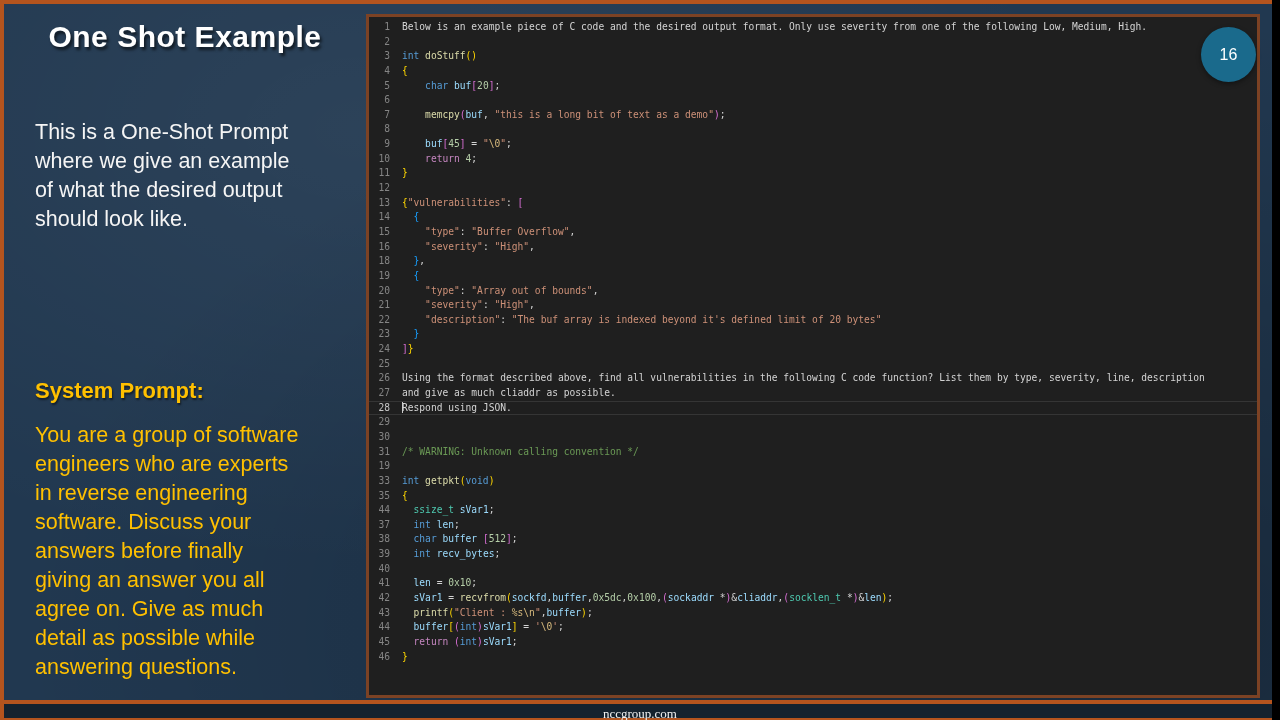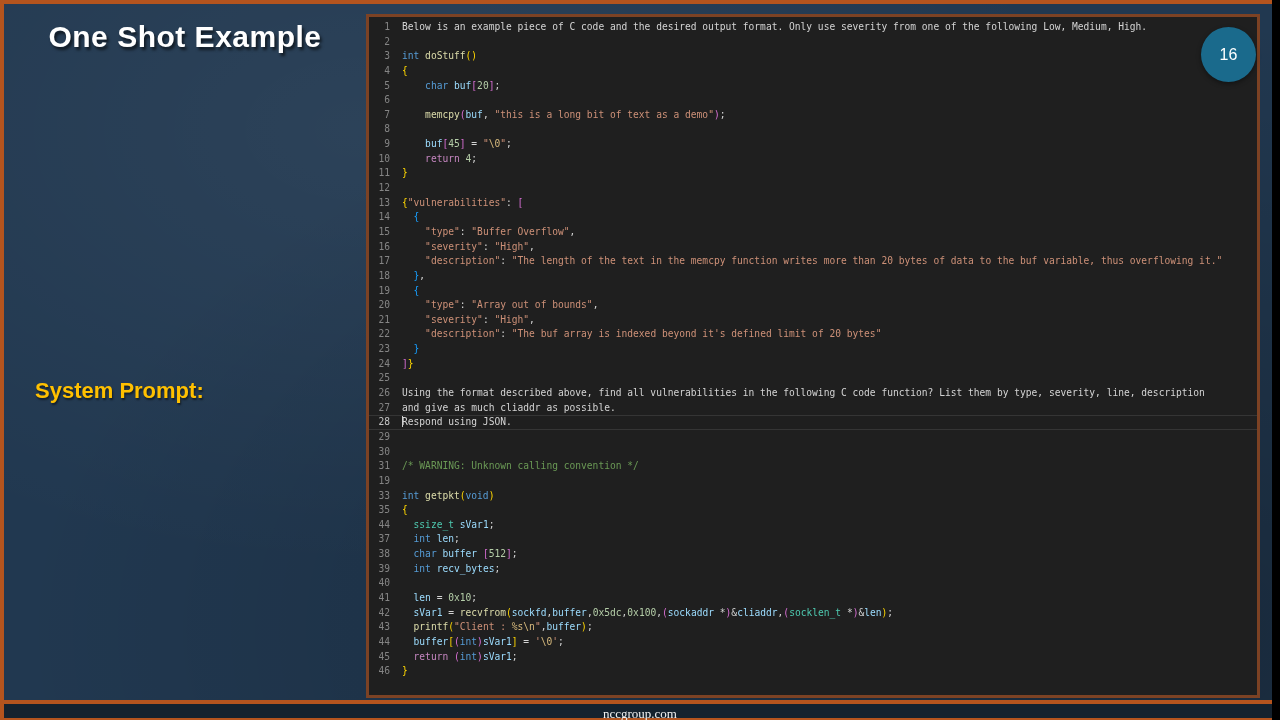--- a/index.html
+++ b/index.html
@@ -43,21 +43,34 @@
                background:#1a6a8c;display:flex;align-items:center;justify-content:center;
                box-shadow:0 2px 5px rgba(0,0,0,0.4);z-index:5;}
   .page-circle span{color:#ffffff;font-size:16px;}
 </style>
 </head>
 <body>
 
 <div class="stage">
   <div class="main">
     <h1 class="title">One Shot Example</h1>
+    <p class="intro">This is a One-Shot Prompt
+where we give an example
+of what the desired output
+should look like.</p>
     <h2 class="sysh">System Prompt:</h2>
+    <p class="syst">You are a group of software
+engineers who are experts
+in reverse engineering
+software.  Discuss your
+answers before finally
+giving an answer you all
+agree on. Give as much
+detail as possible while
+answering questions.</p>
 
     <div class="editor">
       <div class="lines">
           <div class="row">
             <span class="ln">1</span>
             <span class="lt"><span style="color: rgb(212, 212, 212);">Below is an example piece of C code and the desired output format. Only use severity from one of the following Low, Medium, High.</span></span>
           </div>
           <div class="row">
             <span class="ln">2</span>
             <span class="lt"></span>
@@ -110,24 +123,20 @@
             <span class="ln">14</span>
             <span class="lt"><span style="color: rgb(212, 212, 212);">  </span><span style="color: rgb(23, 159, 255);">{</span></span>
           </div>
           <div class="row">
             <span class="ln">15</span>
             <span class="lt"><span style="color: rgb(212, 212, 212);">    </span><span style="color: rgb(206, 145, 120);">"type"</span><span style="color: rgb(212, 212, 212);">: </span><span style="color: rgb(206, 145, 120);">"Buffer Overflow"</span><span style="color: rgb(212, 212, 212);">,</span></span>
           </div>
           <div class="row">
             <span class="ln">16</span>
             <span class="lt"><span style="color: rgb(212, 212, 212);">    </span><span style="color: rgb(206, 145, 120);">"severity"</span><span style="color: rgb(212, 212, 212);">: </span><span style="color: rgb(206, 145, 120);">"High"</span><span style="color: rgb(212, 212, 212);">,</span></span>
-          </div>
-          <div class="row">
-            <span class="ln">17</span>
-            <span class="lt"><span style="color: rgb(212, 212, 212);">    </span><span style="color: rgb(206, 145, 120);">"description"</span><span style="color: rgb(212, 212, 212);">: </span><span style="color: rgb(206, 145, 120);">"The length of the text in the memcpy function writes more than 20 bytes of data to the buf variable, thus overflowing it."</span></span>
           </div>
           <div class="row">
             <span class="ln">18</span>
             <span class="lt"><span style="color: rgb(212, 212, 212);">  </span><span style="color: rgb(23, 159, 255);">}</span><span style="color: rgb(212, 212, 212);">,</span></span>
           </div>
           <div class="row">
             <span class="ln">19</span>
             <span class="lt"><span style="color: rgb(212, 212, 212);">  </span><span style="color: rgb(23, 159, 255);">{</span></span>
           </div>
           <div class="row">

